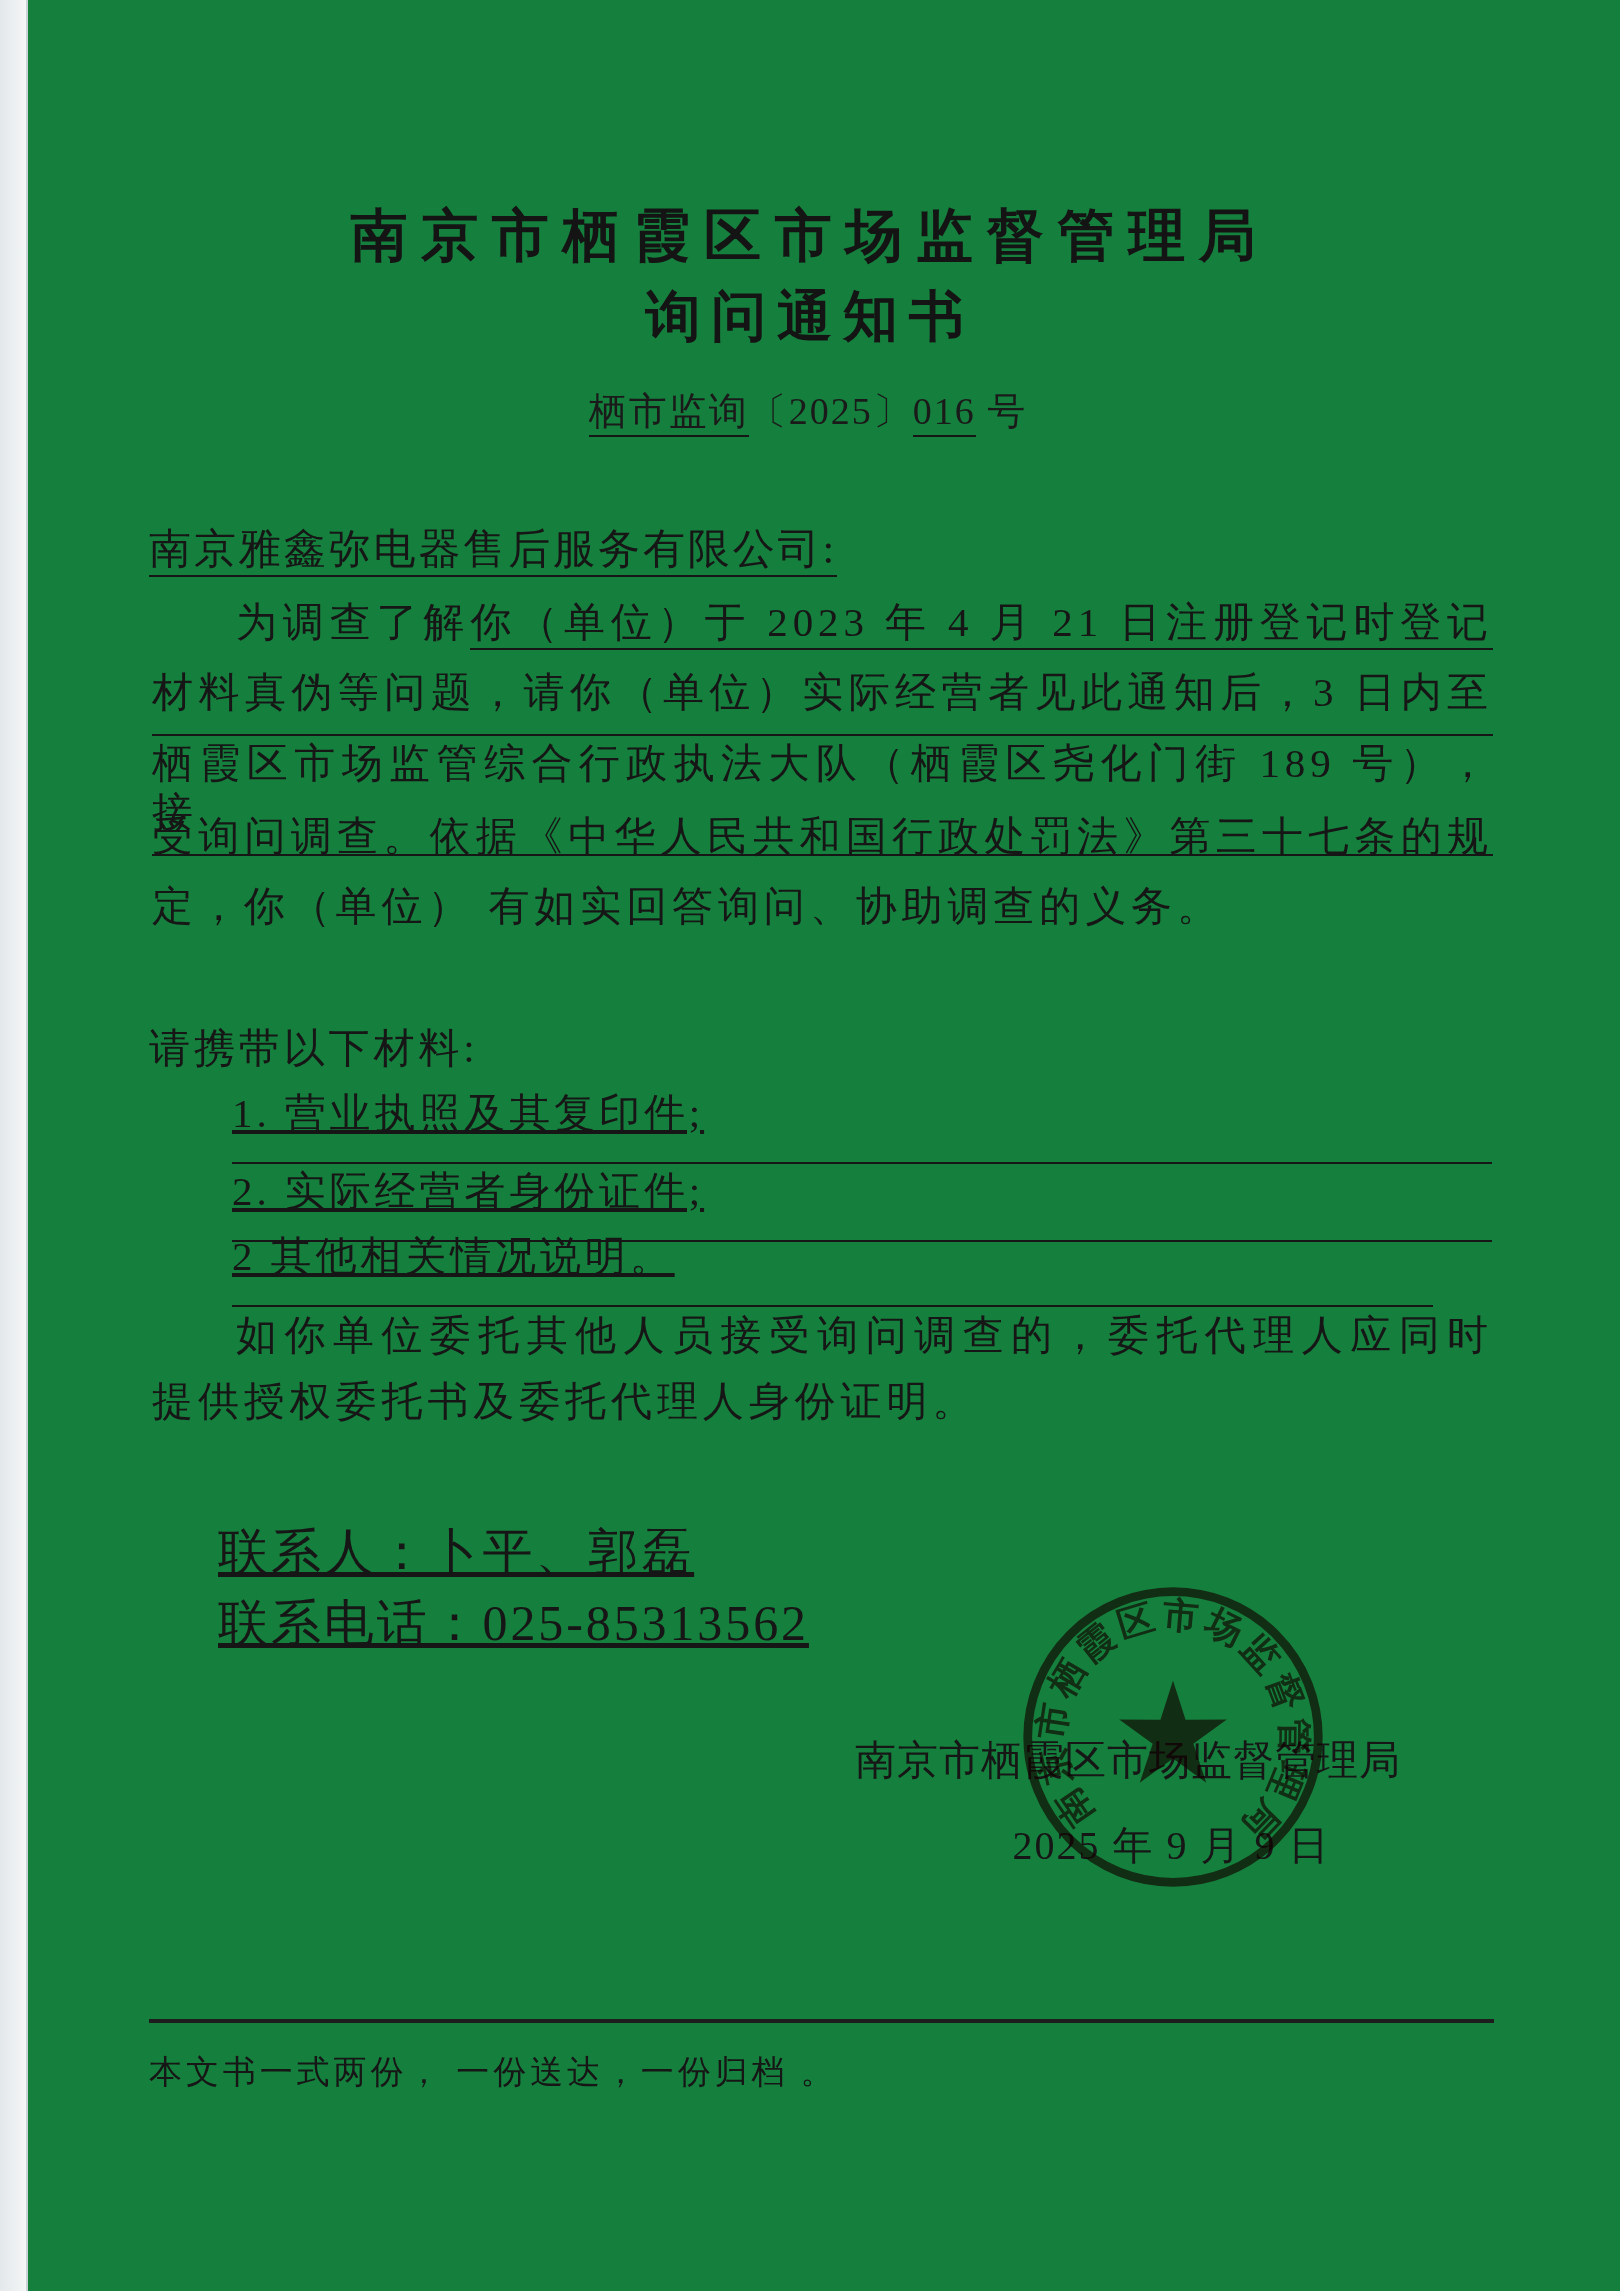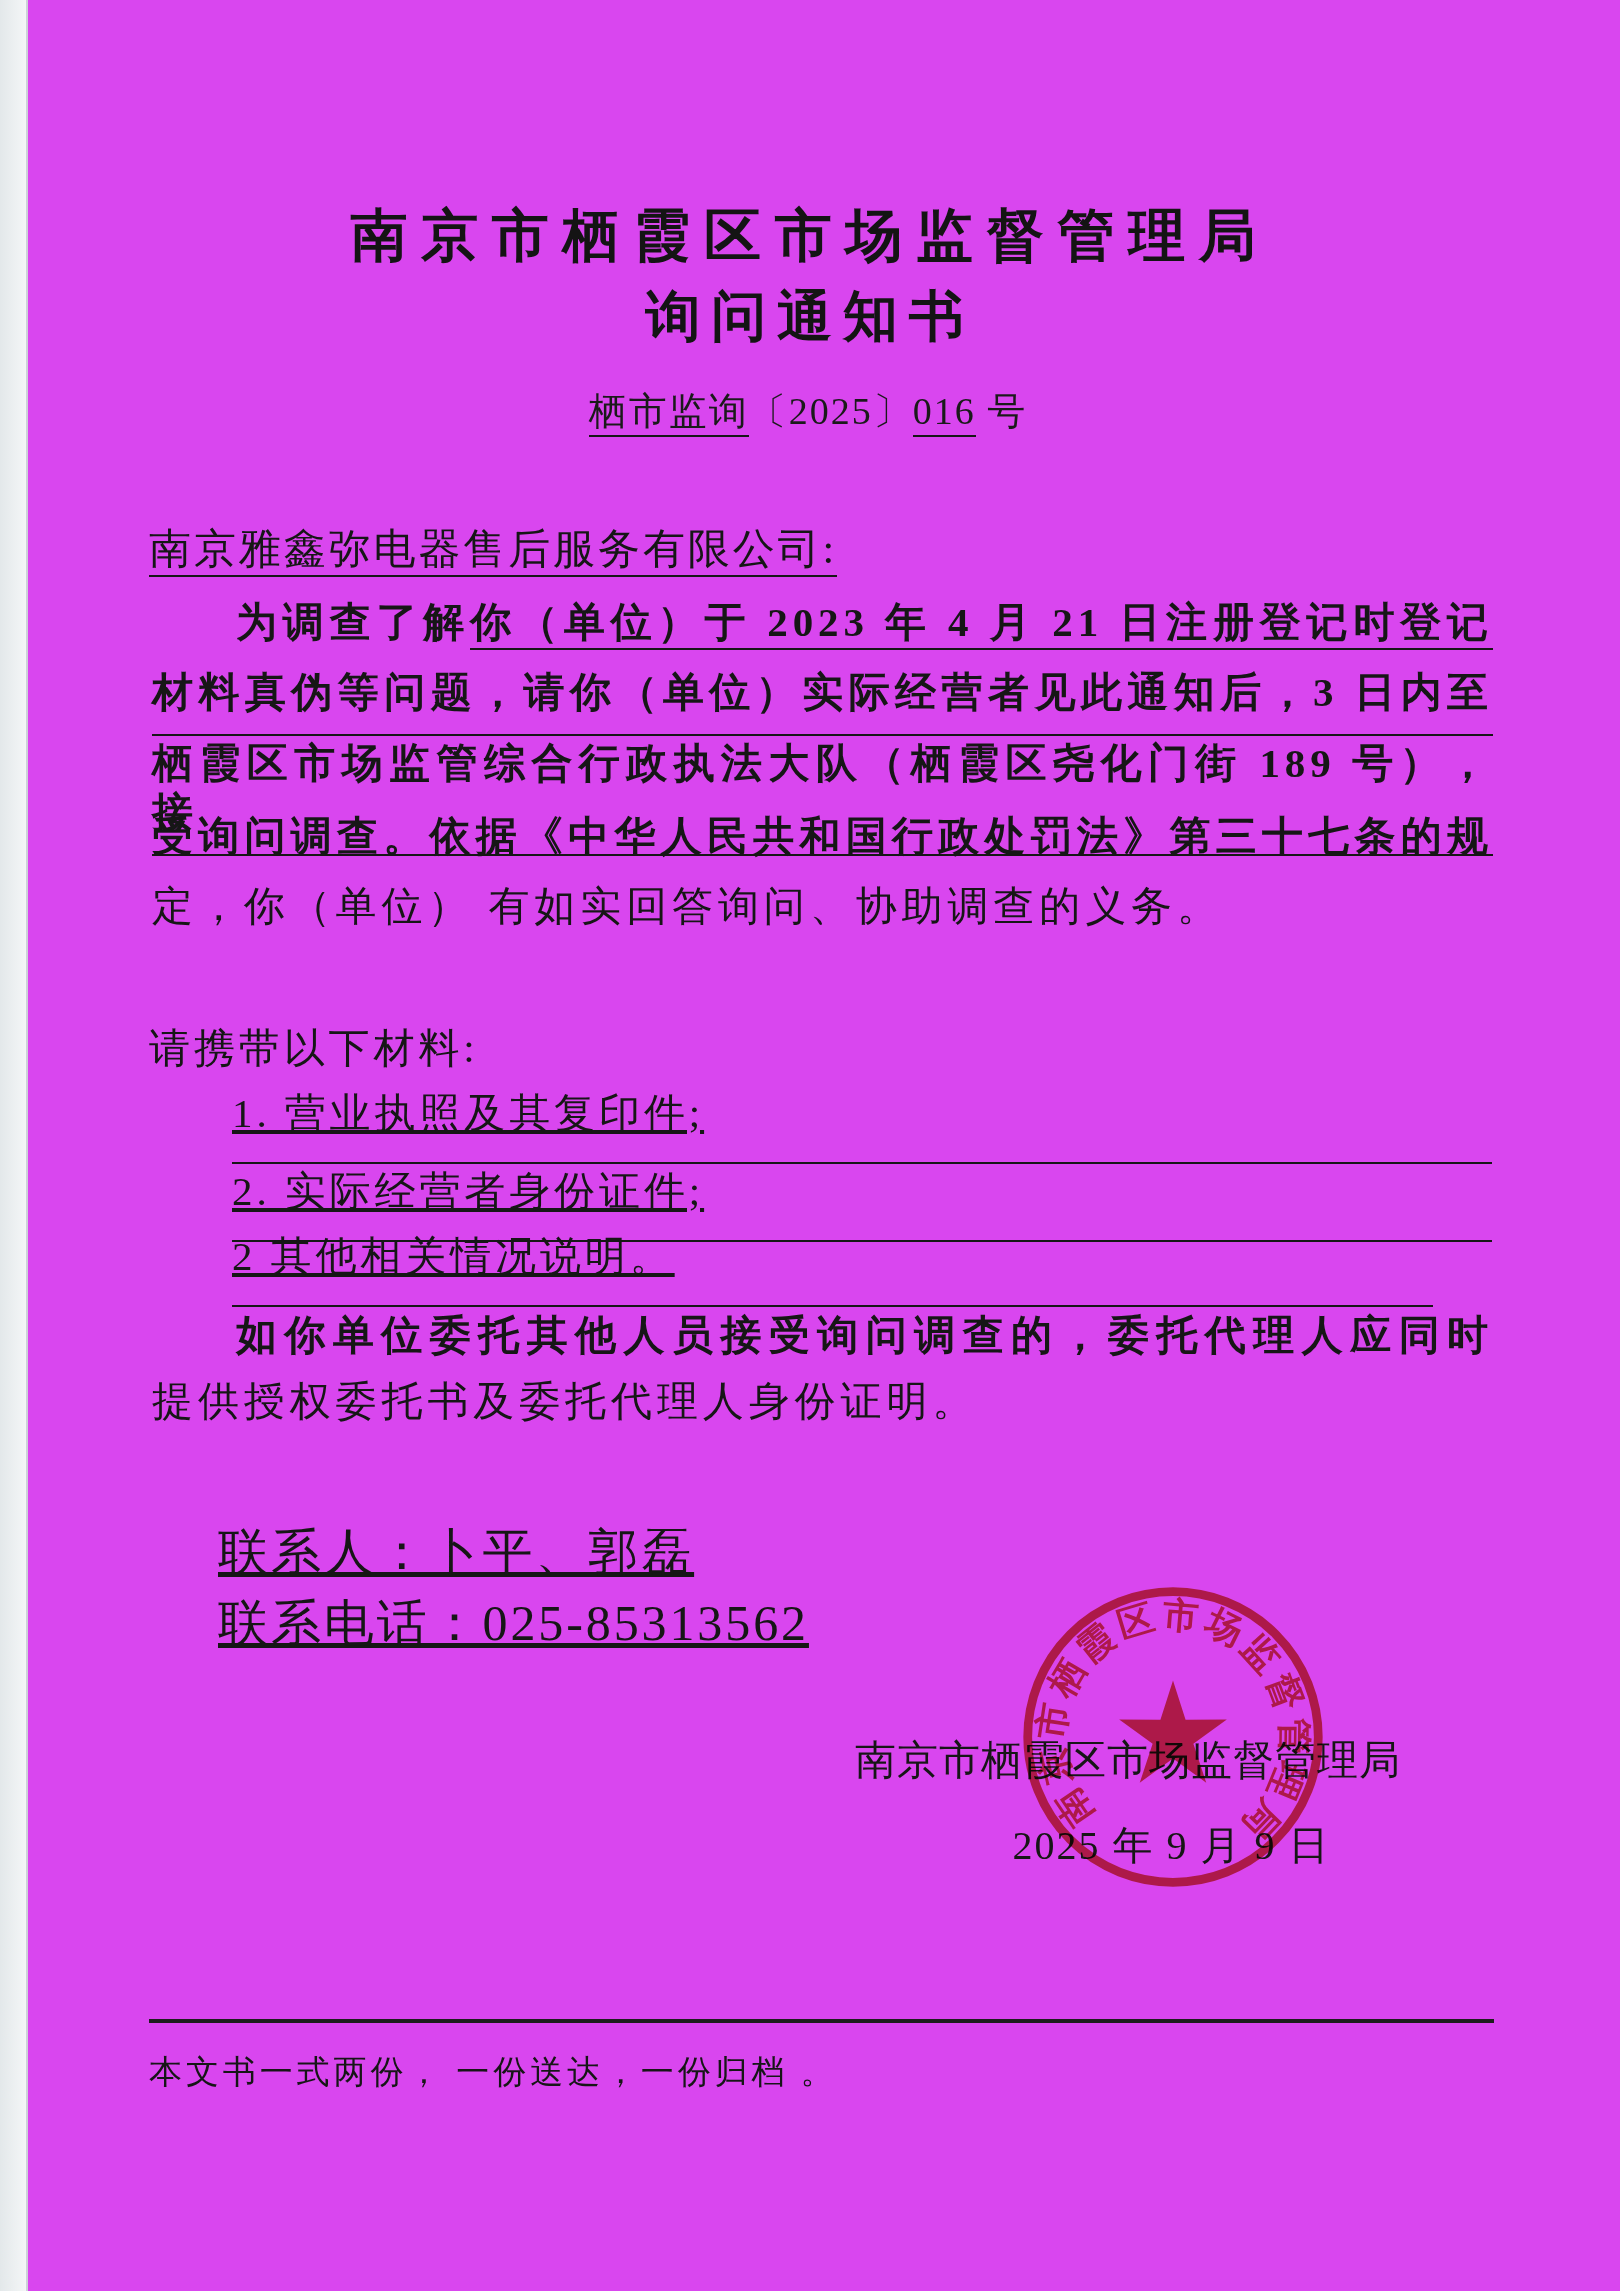--- a/index.html
+++ b/index.html
@@ -1,20 +1,20 @@
 <!DOCTYPE html>
 <html><head>
 <meta charset="utf-8">
 <style>
   html,body{margin:0;padding:0;background:#9a9a9a;}
   .page{
     position:relative;
     width:1620px;height:2292px;
     margin:0 auto;
-    background:#d946ef;
+    background:#15803d;
     overflow:hidden;
     font-family:"Liberation Serif","DejaVu Serif",serif;
     color:#161616;
   }
   .page-edge{
     position:absolute;left:0;top:0;width:25.5px;height:2292px;
     background:linear-gradient(to right,#e3e8ea,#f4f6f7);
     border-right:2px solid #ccd3d8;
   }
   .title1{
@@ -34,21 +34,21 @@
   .u{border-bottom:2.9px solid #161616;padding-bottom:2.9px;}
   .recipient{
     position:absolute;left:149px;top:521px;
     font-size:42px;letter-spacing:2.9px;
   }
   .bline{
     position:absolute;left:152px;width:1341px;
     font-size:41px;letter-spacing:4.9px;line-height:49px;
     white-space:nowrap;
   }
-  .bline.just{white-space:normal;text-align:justify;text-align-last:justify;font-weight:bold;}
+  .bline.just{white-space:normal;text-align:justify;text-align-last:justify;}
   .fullu{border-bottom:2.9px solid #161616;padding-bottom:17px;}
   .indent{padding-left:84px;}
   .mat-intro{position:absolute;left:149px;top:1021px;font-size:41px;letter-spacing:3.9px;}
   .mat-item{
     position:absolute;left:232px;font-size:41px;letter-spacing:3.9px;
     border-bottom:2.9px solid #161616;padding-bottom:21px;text-decoration:underline;
   }
   .contact-line{position:absolute;left:218px;font-size:50px;letter-spacing:2.9px;text-decoration:underline;}
   .signature{
     position:absolute;left:855px;top:1733px;width:588px;

